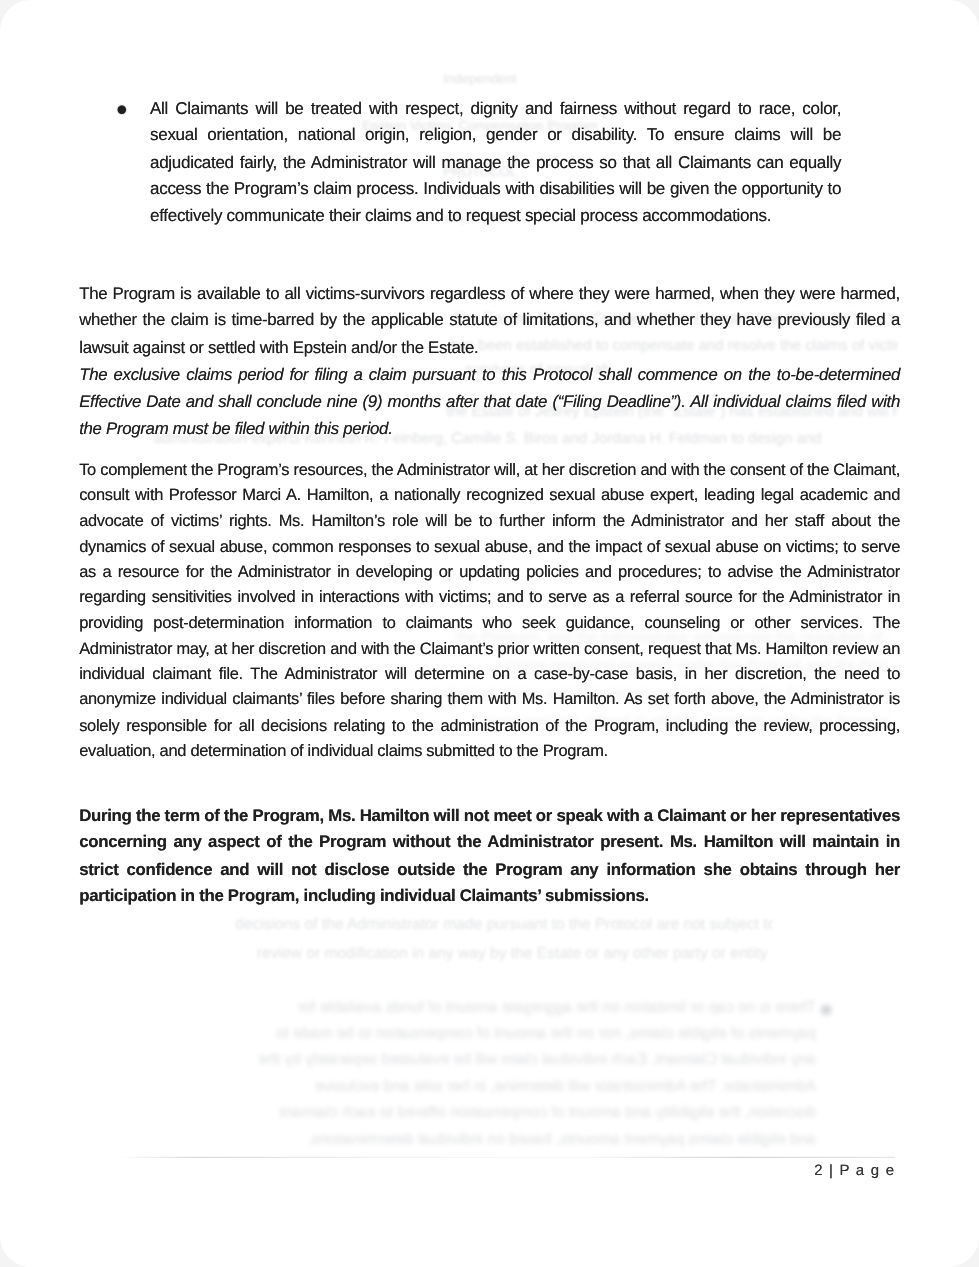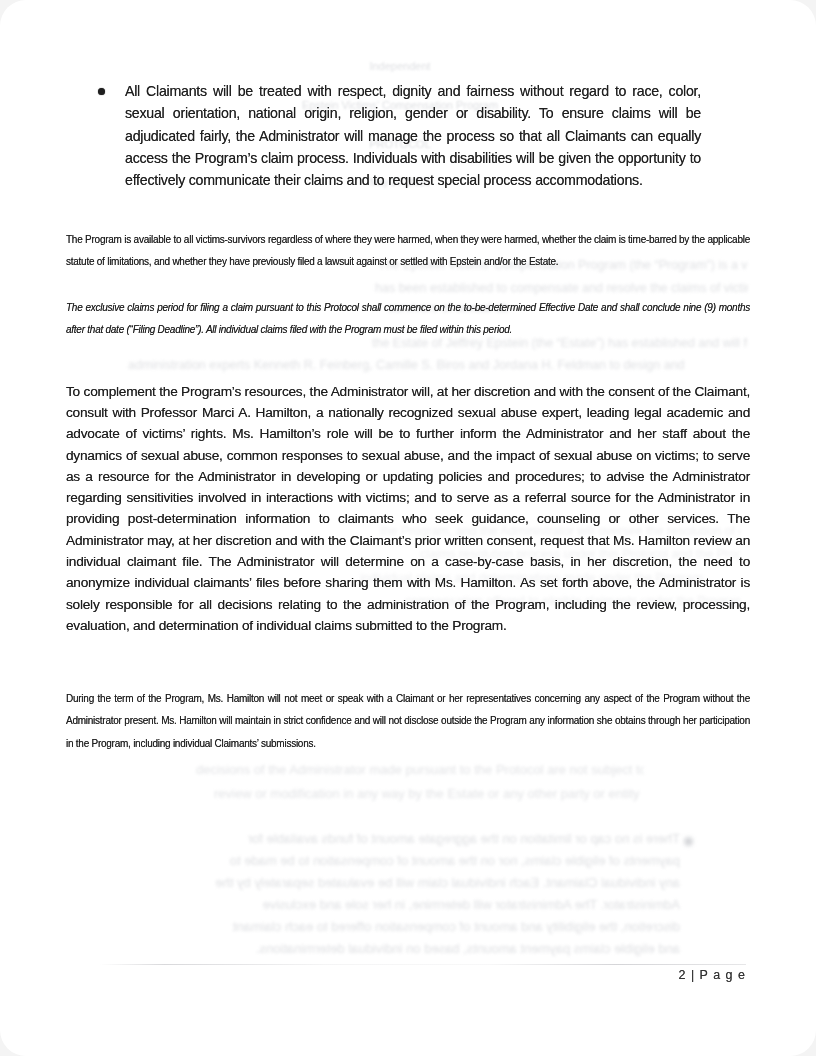--- a/index.html
+++ b/index.html
@@ -12,36 +12,36 @@
     position: relative;
     width: 816px; height: 1056px;
     background: #ffffff;
     overflow: hidden;
     border-radius: 26px;
   }
 
   
   .main-text {
     color: #1f1f1f;
-    font-size: 10px;
+    font-size: 14px;
     letter-spacing: -0.25px;
     text-align: justify;
     text-shadow: 0 0 0.55px rgba(25,25,25,0.75);
     z-index: 2;
   }
   .para {
     position: absolute;
     left: 66px;
     width: 684px;
     line-height: 22.4px;
   }
   #para-1 { top: 219px; }
   #para-2 { top: 287px; font-style: italic; }
   #para-3 { top: 367px; font-size: 13.7px; line-height: 21.3px; }
-  #para-4 { top: 678px; }
+  #para-4 { top: 654px; font-weight: bold; }
 
   .bullet-wrap {
     position: absolute;
     left: 97px; top: 80px;
     width: 604px;
     z-index: 2;
   }
   .bullet-dot {
     position: absolute;
     left: 1px; top: 8px;

